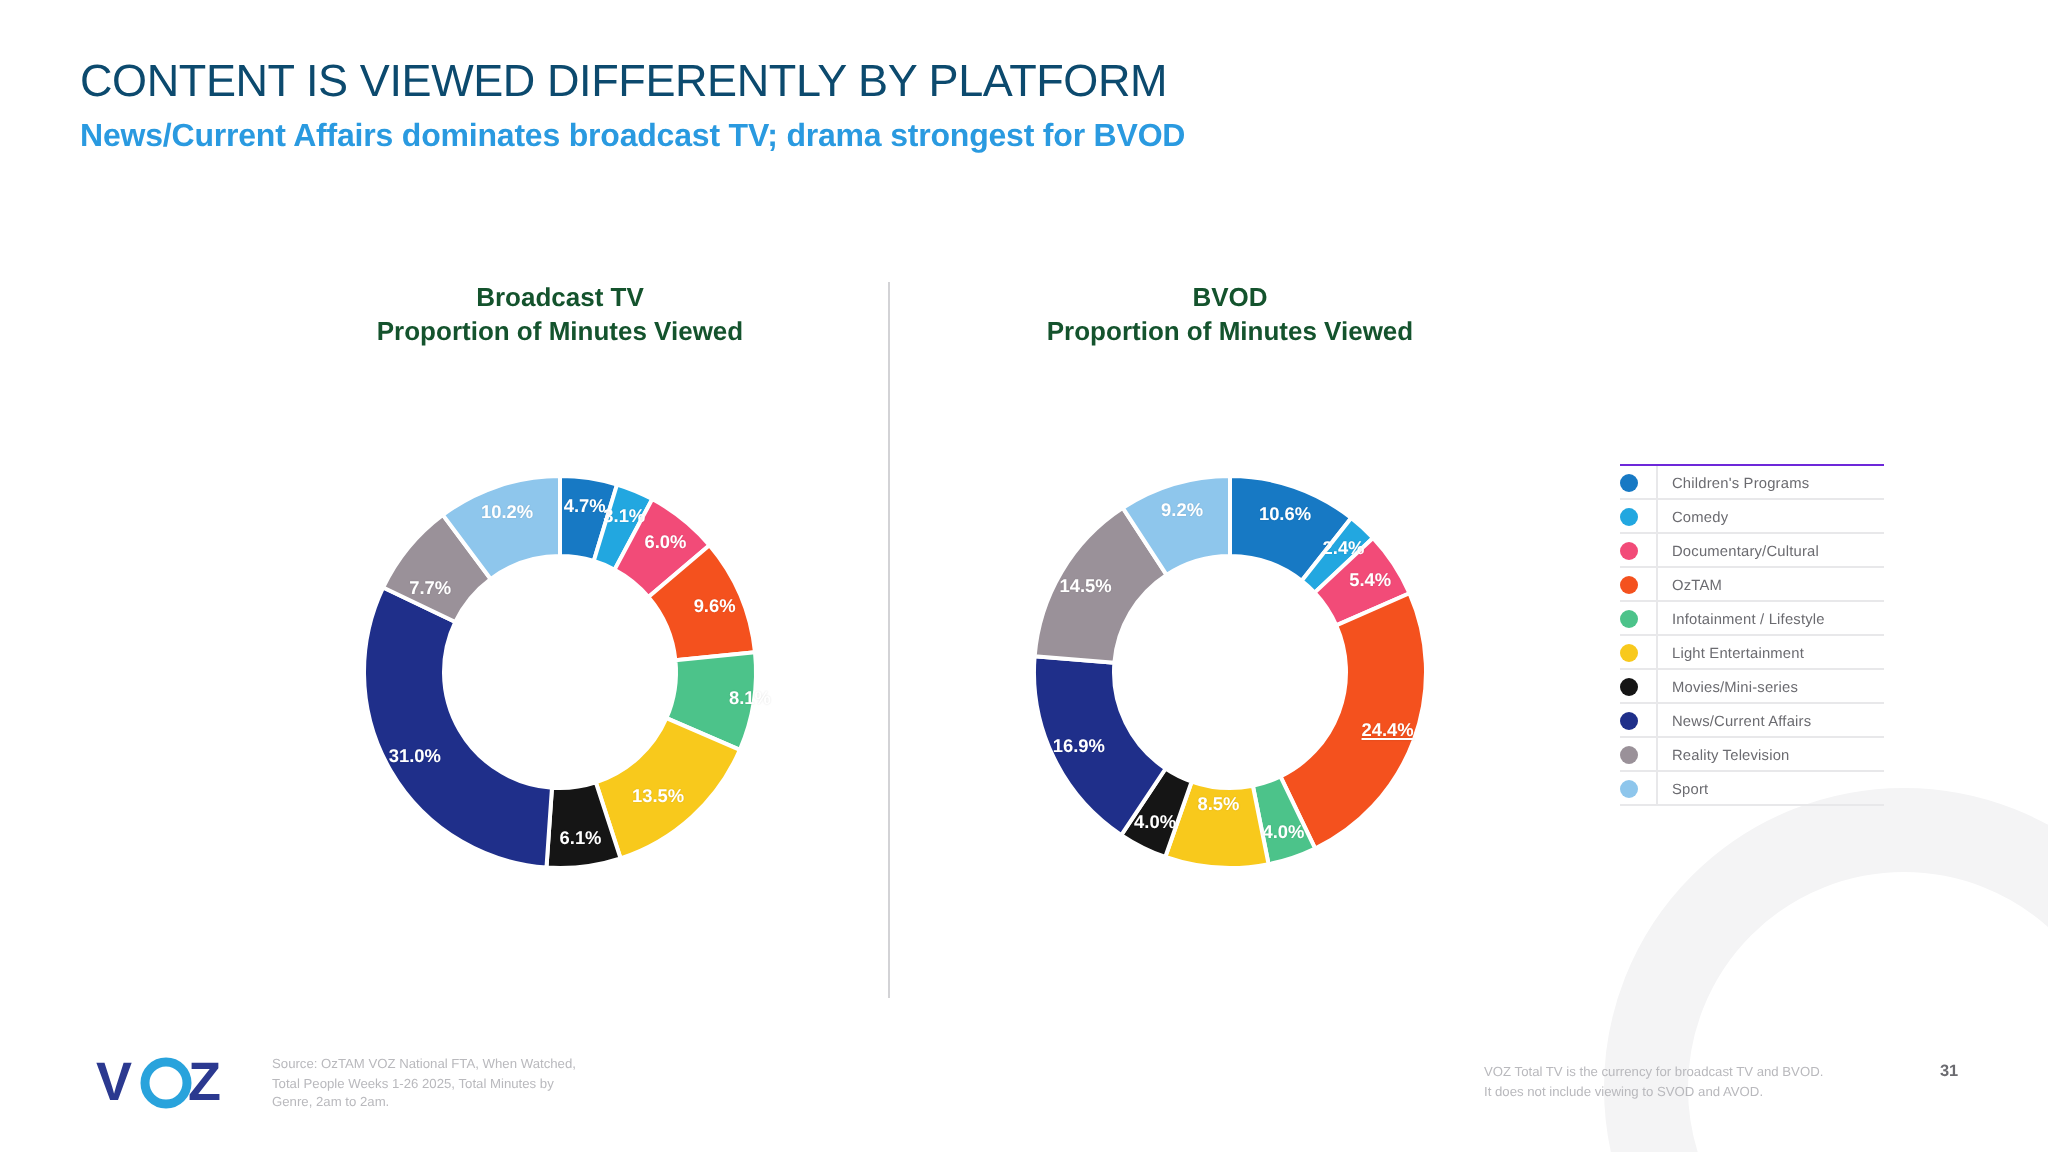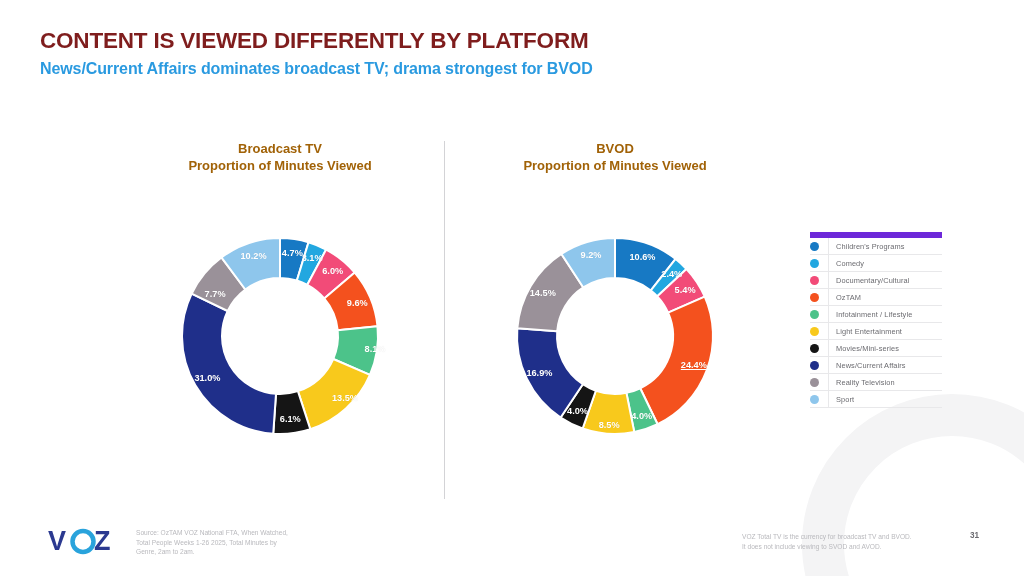--- a/index.html
+++ b/index.html
@@ -35,23 +35,23 @@
     box-sizing: border-box;
     z-index: 0;
   }
 
   
   .title {
     position: absolute;
     left: 40px;
     top: 28px;
     font-size: 22.5px;
-    font-weight: bold;
+    font-weight: normal;
     letter-spacing: -0.2px;
-    color: #7f1d1d;
+    color: #0c4a6e;
     z-index: 3;
     white-space: nowrap;
   }
   .subtitle {
     position: absolute;
     left: 40px;
     top: 60px;
     font-size: 16px;
     font-weight: bold;
     letter-spacing: -0.1px;
@@ -65,21 +65,21 @@
     position: absolute;
     top: 140px;
     width: 300px;
     z-index: 2;
   }
   .panel-left  { left: 130px; }
   .panel-right { left: 465px; }
 
   .panel-title {
     text-align: center;
-    color: #a16207;
+    color: #14532d;
     font-weight: bold;
     font-size: 13px;
     line-height: 17px;
   }
   .panel-title .l2 { display: block; }
 
   .donut-wrap {
     position: relative;
     width: 300px;
     height: 300px;
@@ -116,21 +116,21 @@
     top: 232px;
     width: 132px;
     z-index: 3;
   }
   .legend-row {
     display: flex;
     align-items: center;
     height: 16px;
     border-bottom: 1px solid #e8e8ea;
   }
-  .legend-row:first-child { border-top: 6px solid #6d28d9; }
+  .legend-row:first-child { border-top: 1px solid #6d28d9; }
   .legend-dot {
     width: 9px;
     height: 9px;
     border-radius: 50%;
     flex: 0 0 auto;
     margin-right: 0px;
   }
   .legend-sep {
     width: 1px;
     height: 16px;
@@ -211,21 +211,21 @@
           <path d="M 180.28366544874484 243.20353859692506 A 98 98 0 0 1 143.23211747998823 247.76602562340008 L 145.99451850856445 207.86152536895105 A 58 58 0 0 0 167.92298567374695 205.1612779451189 Z" fill="#151515" stroke="#ffffff" stroke-width="2" stroke-linejoin="round"></path>
           <path d="M 143.23211747998823 247.76602562340008 A 98 98 0 0 1 61.59087198191611 107.71730752326604 L 97.67623035664423 124.9755493505044 A 58 58 0 0 0 145.99451850856445 207.86152536895105 Z" fill="#1f2f8a" stroke="#ffffff" stroke-width="2" stroke-linejoin="round"></path>
           <path d="M 61.59087198191611 107.71730752326604 A 98 98 0 0 1 91.40531166036305 71.44643548265417 L 115.32151098266385 103.5091148774892 A 58 58 0 0 0 97.67623035664423 124.9755493505044 Z" fill="#9a9199" stroke="#ffffff" stroke-width="2" stroke-linejoin="round"></path>
           <path d="M 91.40531166036305 71.44643548265417 A 98 98 0 0 1 149.99999999999997 52 L 150 92 A 58 58 0 0 0 115.32151098266385 103.5091148774892 Z" fill="#8ec6ec" stroke="#ffffff" stroke-width="2" stroke-linejoin="round"></path>
         </svg>
         <div class="seg-label" style="left: 162.358px; top: 66.914px;">4.7%</div>
         <div class="seg-label" style="left: 182.145px; top: 72.3941px;">3.1%</div>
         <div class="seg-label" style="left: 202.726px; top: 84.6092px;">6.0%</div>
         <div class="seg-label" style="left: 227.299px; top: 117.125px;">9.6%</div>
         <div class="seg-label" style="left: 233.007px; top: 162.88px; margin-left: 12px;">8.1%</div>
-        <div class="seg-label" style="left: 215px; top: 212.129px;">13.5%</div>
+        <div class="seg-label" style="left: 199px; top: 212.129px;">13.5%</div>
         <div class="seg-label" style="left: 160.266px; top: 233.37px;">6.1%</div>
         <div class="seg-label" style="left: 77.4304px; top: 192.304px;">31.0%</div>
         <div class="seg-label" style="left: 85.109px; top: 96.66px; margin-top: 11px;">7.7%</div>
         <div class="seg-label" style="left: 123.541px; top: 70.2759px;">10.2%</div>
       </div>
   </div>
 
   <div class="panel panel-right">
     <div class="panel-title">
       <span>BVOD</span>
@@ -242,21 +242,21 @@
           <path d="M 117.64304106071799 242.50420103001602 A 98 98 0 0 1 95.63422027035652 231.53748827617812 L 117.8243344457212 198.2568808165136 A 58 58 0 0 0 130.84996307675146 204.74738428307072 Z" fill="#151515" stroke="#ffffff" stroke-width="2" stroke-linejoin="round"></path>
           <path d="M 95.63422027035652 231.53748827617812 A 98 98 0 0 1 52.314928864610636 142.14972119769493 L 92.18638647089202 145.3539166272072 A 58 58 0 0 0 117.8243344457212 198.2568808165136 Z" fill="#1f2f8a" stroke="#ffffff" stroke-width="2" stroke-linejoin="round"></path>
           <path d="M 52.314928864610636 142.14972119769493 A 98 98 0 0 1 96.40587020162455 67.95324960027433 L 118.28102522136963 101.44171915118277 A 58 58 0 0 0 92.18638647089202 145.3539166272072 Z" fill="#9a9199" stroke="#ffffff" stroke-width="2" stroke-linejoin="round"></path>
           <path d="M 96.40587020162455 67.95324960027433 A 98 98 0 0 1 149.99999999999997 52 L 150 92 A 58 58 0 0 0 118.28102522136963 101.44171915118277 Z" fill="#8ec6ec" stroke="#ffffff" stroke-width="2" stroke-linejoin="round"></path>
         </svg>
         <div class="seg-label" style="left: 177.485px; top: 70.6239px;">10.6%</div>
         <div class="seg-label" style="left: 206.774px; top: 88.091px;">2.4%</div>
         <div class="seg-label" style="left: 220.108px; top: 103.731px;">5.4%</div>
         <div class="seg-label" style="left: 228.798px; top: 179.102px; text-decoration: underline;">24.4%</div>
         <div class="seg-label" style="left: 176.735px; top: 229.632px;">4.0%</div>
-        <div class="seg-label" style="left: 144.193px; top: 239px;">8.5%</div>
+        <div class="seg-label" style="left: 144.193px; top: 216px;">8.5%</div>
         <div class="seg-label" style="left: 112.537px; top: 225.183px;">4.0%</div>
         <div class="seg-label" style="left: 74.4089px; top: 186.633px;">16.9%</div>
         <div class="seg-label" style="left: 77.7879px; top: 107.088px;">14.5%</div>
         <div class="seg-label" style="left: 126.035px; top: 69.4911px;">9.2%</div>
       </div>
   </div>
 
   <div class="legend" id="legend">
       <div class="legend-row">
         <span class="legend-dot" style="background: rgb(23, 121, 196);"></span>

